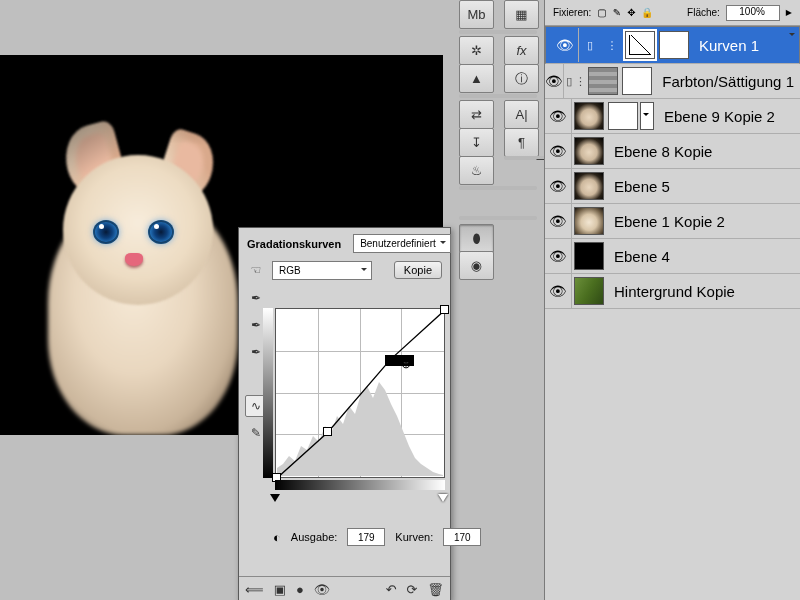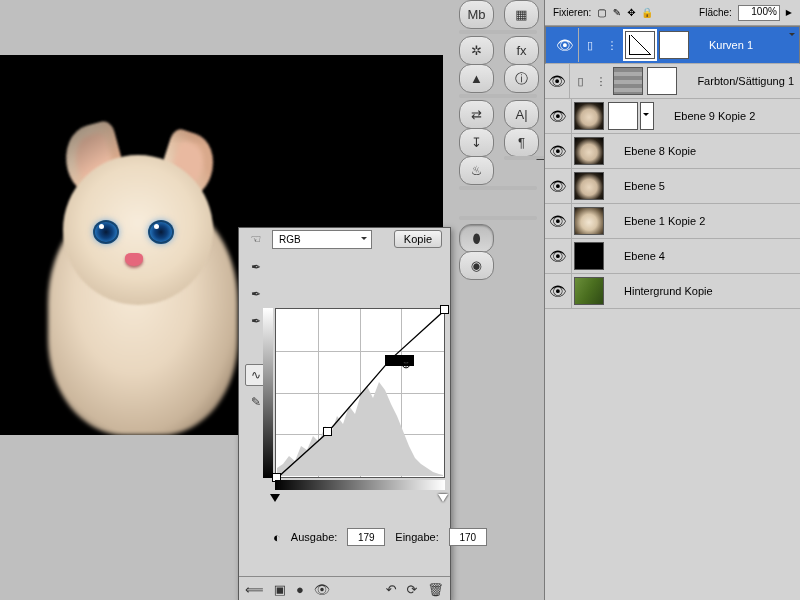--- a/index.html
+++ b/index.html
@@ -12,21 +12,21 @@
 .kitten .ear-l{position:absolute;left:58px;top:10px;width:55px;height:70px;background:linear-gradient(135deg,#e8cfb5 30%,#d9a98b 70%);border-radius:60% 20% 50% 50%;transform:rotate(-15deg);filter:blur(1px)}
 .kitten .ear-r{position:absolute;left:155px;top:18px;width:50px;height:65px;background:linear-gradient(45deg,#e8cfb5 30%,#d9a98b 70%);border-radius:20% 60% 50% 50%;transform:rotate(18deg);filter:blur(1px)}
 .kitten .ear-l::after,.kitten .ear-r::after{content:"";position:absolute;inset:10px;background:#e9b9a0;border-radius:inherit;filter:blur(2px)}
 .kitten .eye-l,.kitten .eye-r{position:absolute;top:105px;width:26px;height:24px;background:radial-gradient(circle at 50% 50%,#061a38 0%,#0d3f7a 35%,#2a7fc9 70%,#6fb9ef 100%);border-radius:50%;box-shadow:0 0 6px rgba(50,140,230,.6),inset 0 0 0 2px rgba(0,0,0,.4)}
 .kitten .eye-l{left:85px}.kitten .eye-r{left:140px}
 .kitten .eye-l::after,.kitten .eye-r::after{content:"";position:absolute;left:6px;top:4px;width:5px;height:5px;background:#fff;border-radius:50%}
 .kitten .nose{position:absolute;left:117px;top:138px;width:18px;height:13px;background:#e5677c;border-radius:40% 40% 60% 60%;box-shadow:0 2px 3px rgba(139,30,50,.6)}
 .kitten .muzzle{position:absolute;left:95px;top:140px;width:70px;height:45px;background:radial-gradient(circle,#f9f1e4 0%,#eddcc3 80%);border-radius:50%;filter:blur(2px);z-index:-1}
 
 .tool-col{position:absolute;left:453px;top:0;width:88px;height:285px}
-.tcell{position:absolute;width:33px;height:27px;background:linear-gradient(#e8e8e8,#cfcfcf);border:1px solid #7f7f7f;border-radius:12px;display:flex;align-items:center;justify-content:center;font-size:13px;color:#333}
+.tcell{position:absolute;width:33px;height:27px;background:linear-gradient(#e8e8e8,#cfcfcf);border:1px solid #7f7f7f;border-radius:2px;display:flex;align-items:center;justify-content:center;font-size:13px;color:#333}
 .tcell.pressed{background:linear-gradient(#bcbcbc,#d8d8d8);box-shadow:inset 0 1px 2px rgba(0,0,0,.3)}
 .tcell.sep{background:#b8b8b8;height:4px;border:none}
 
 .panel{position:absolute;left:238px;top:227px;width:211px;height:373px;background:#d3d3d3;border:1px solid #5a5a5a;box-shadow:2px 2px 6px rgba(0,0,0,.35)}
 .panel-tabs{height:22px;background:linear-gradient(#a9a9a9,#8f8f8f);border-bottom:1px solid #5a5a5a;display:flex;align-items:flex-end;padding-left:4px;gap:0}
 .ptab{padding:3px 9px 2px;background:#d3d3d3;border:1px solid #6a6a6a;border-bottom:none;border-radius:3px 3px 0 0;font-size:10px;color:#222;margin-right:-1px}
 .ptab.inactive{background:#b4b4b4;color:#444}
 .panel-tabs .spacer{flex:1}
 .panel-tabs .picon{width:15px;height:15px;margin:0 3px 3px 0;font-size:10px;color:#444;display:flex;align-items:center;justify-content:center}
 .panel-sub{padding:6px 8px;display:flex;align-items:center;gap:6px}
@@ -57,39 +57,39 @@
 .hslider{position:absolute;left:0;top:186px;width:170px;height:12px}
 .tri{position:absolute;top:0;border:5px solid transparent;border-top:8px solid #000}
 .tri.w{border-top-color:#fff;filter:drop-shadow(0 0 1px #000)}
 .io-row{position:absolute;left:34px;top:300px;font-size:11px;display:flex;gap:10px;align-items:center}
 .io-row input{width:32px;height:14px;border:1px solid #7a7a7a;font-size:10px;text-align:center;background:#fff}
 .panel-foot{position:absolute;bottom:0;left:0;right:0;height:24px;border-top:1px solid #8a8a8a;display:flex;align-items:center;padding:0 6px;gap:10px;color:#333;font-size:13px}
 
 .layers{position:absolute;left:544px;top:0;right:0;height:600px;background:#d3d3d3;border-left:1px solid #7a7a7a}
 .lock-row{height:25px;border-bottom:1px solid #9a9a9a;display:flex;align-items:center;padding:0 8px;font-size:10px;gap:6px}
 .lock-row .sp{flex:1}
-.fbox{width:38px;height:14px;border:1px solid #7a7a7a;background:#fff;font-size:10px;text-align:right;padding-right:2px}
+.fbox{width:38px;height:14px;border:1px solid #7a7a7a;background:#fff;font-size:10px;text-align:right;padding-right:14px}
 .layer{height:34px;border-bottom:1px solid #aeaeae;display:flex;align-items:center;padding-right:6px}
 .layer.sel{background:#2f6fd0;color:#fff}
 .lvis{width:26px;height:34px;border-right:1px solid #aeaeae;display:flex;align-items:center;justify-content:center;font-size:14px;cursor:pointer}
 .lslot{width:22px;display:flex;align-items:center;justify-content:center;font-size:11px;color:#444}
 .layer.sel .lslot{color:#e0ecff}
 .thumb{width:28px;height:26px;border:1px solid #555;margin:0 2px;background:#fff;flex:none}
 .thumb.mask{background:#fff}
 .thumb.black{background:#000}
 .thumb.curves{background:#fff;position:relative}
 .thumb.curves::after{content:"";position:absolute;inset:3px;border-bottom:1px solid #000;border-left:1px solid #000;background:linear-gradient(45deg,transparent 48%,#000 49%,#000 51%,transparent 52%)}
 .thumb.hs{background:repeating-linear-gradient(#888 0 4px,#aaa 4px 8px)}
 .thumb.cat{background:radial-gradient(circle at 50% 55%,#e9d7bf 0%,#cdb89d 40%,#2a2218 70%,#000 100%)}
 .thumb.cat2{background:radial-gradient(circle at 50% 55%,#f2e6d2 0%,#d9c6a9 40%,#6b5a42 75%,#1a1510 100%)}
 .thumb.bg{background:linear-gradient(120deg,#6b8f3a 0%,#4a6e1f 50%,#2f4a15 100%)}
 .thumb.bigsel{box-shadow:0 0 0 2px #fff,0 0 0 3px #2f6fd0}
 .vsel{width:12px;height:26px;border:1px solid #555;background:#fff;position:relative;margin-right:2px}
 .vsel::after{content:"";position:absolute;left:2px;top:10px;border:3px solid transparent;border-top-color:#000}
-.lname{margin-left:18px;font-size:11px;white-space:nowrap}
+.lname{margin-left:8px;font-size:15px;white-space:nowrap}
 </style>
 </head>
 <body>
 
 <div class="canvas-wrap">
  <div class="canvas">
   <div class="kitten">
    <div class="ear-l"></div>
         <div class="ear-r"></div>
    <div class="body"></div>
@@ -100,38 +100,43 @@
    <div class="nose"></div>
   </div>
   <div class="vignette"></div>
  </div>
 </div>
 
 <div class="tool-col" id="toolcol">
     <div class="tcell" style="left: 6px; top: 0px;">Mb</div>
     <div class="tcell" style="left: 51px; top: 0px;">▦</div>
     <div class="tcell" style="left: 6px; top: 36px;">✲</div>
-    <div class="tcell" style="left: 51px; top: 36px;">fx</div>
+    <div class="tcell" style="left: 51px; top: 36px; font-style: italic;">fx</div>
     <div class="tcell" style="left: 6px; top: 64px;">▲</div>
     <div class="tcell" style="left: 51px; top: 64px;">ⓘ</div>
     <div class="tcell" style="left: 6px; top: 100px;">⇄</div>
     <div class="tcell" style="left: 51px; top: 100px;">A|</div>
     <div class="tcell" style="left: 6px; top: 128px;">↧</div>
     <div class="tcell" style="left: 51px; top: 128px;">¶</div>
     <div class="tcell" style="left: 6px; top: 156px;">♨</div>
     <div class="tcell sep" style="left: 51px; top: 156px; width: 78px;">—</div>
     <div class="tcell pressed" style="left: 6px; top: 224px;">⬮</div>
     <div class="tcell" style="left: 6px; top: 251px;">◉</div>
     <div class="tcell sep" style="left: 6px; top: 30px; width: 78px;"></div>
     <div class="tcell sep" style="left: 6px; top: 94px; width: 78px;"></div>
     <div class="tcell sep" style="left: 6px; top: 186px; width: 78px;"></div>
     <div class="tcell sep" style="left: 6px; top: 216px; width: 78px;"></div>
   </div>
 
 <div class="panel">
+ <div class="panel-sub">
+  <b>Gradationskurven</b>
+  <div style="flex:1"></div>
+  <div class="sel">Benutzerdefiniert</div>
+ </div>
  <div class="curve-row">
   <div class="ct" style="margin-left:-2px">☜</div>
   <div class="sel" style="width:78px">RGB</div>
   <div style="flex:1"></div>
   <div class="btn">Kopie</div>
  </div>
 
  <div class="curve-tools">
   <div class="ct">✒</div>
   <div class="ct">✒</div>
@@ -164,21 +169,21 @@
   <div class="hslider">
    <div class="tri" style="left:-5px"></div>
    <div class="tri w" style="left:163px"></div>
   </div>
  </div>
 
  <div class="io-row">
   <span style="font-size:13px">◐</span>
   <span>Ausgabe:</span>
   <input value="179" style="">
-  <span>Eingabe:</span>
+  <span>Kurven:</span>
   <input value="170" style="">
  </div>
 
  <div class="panel-foot">
   <span>⟸</span>
   <span>▣</span>
   <span>●</span>
   <span>👁</span>
   <span style="flex:1"></span>
   <span>↶</span>

